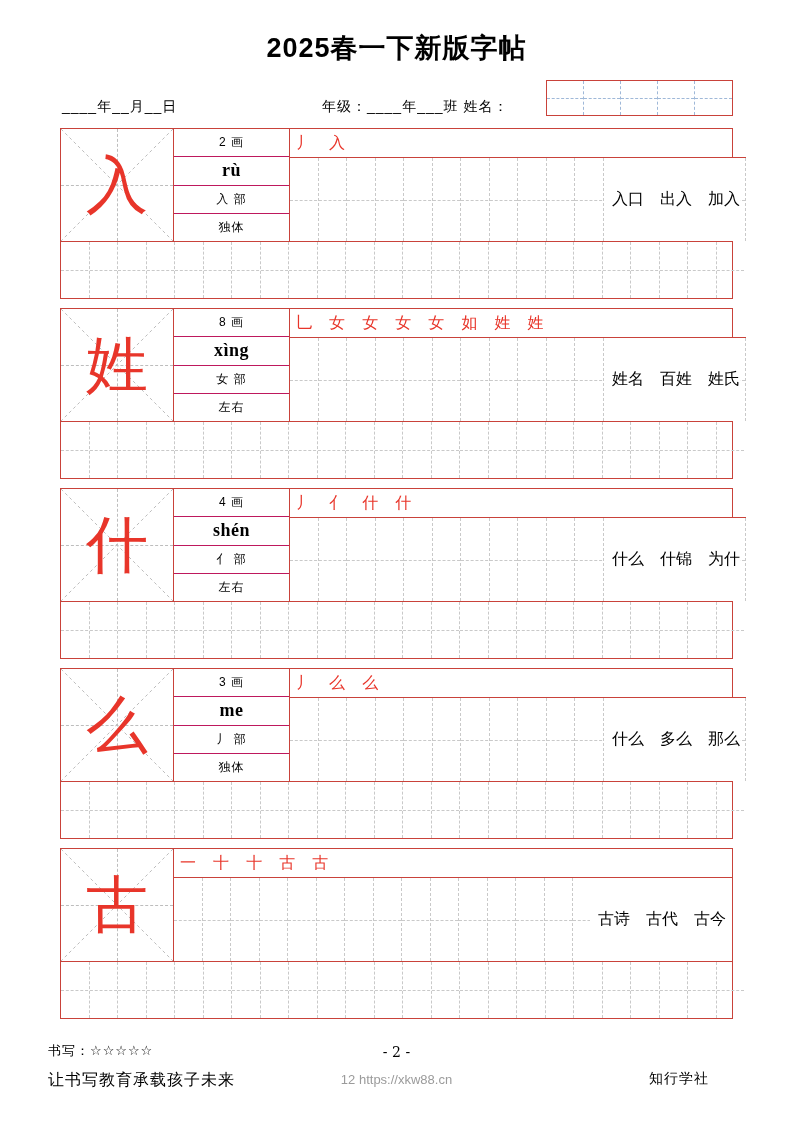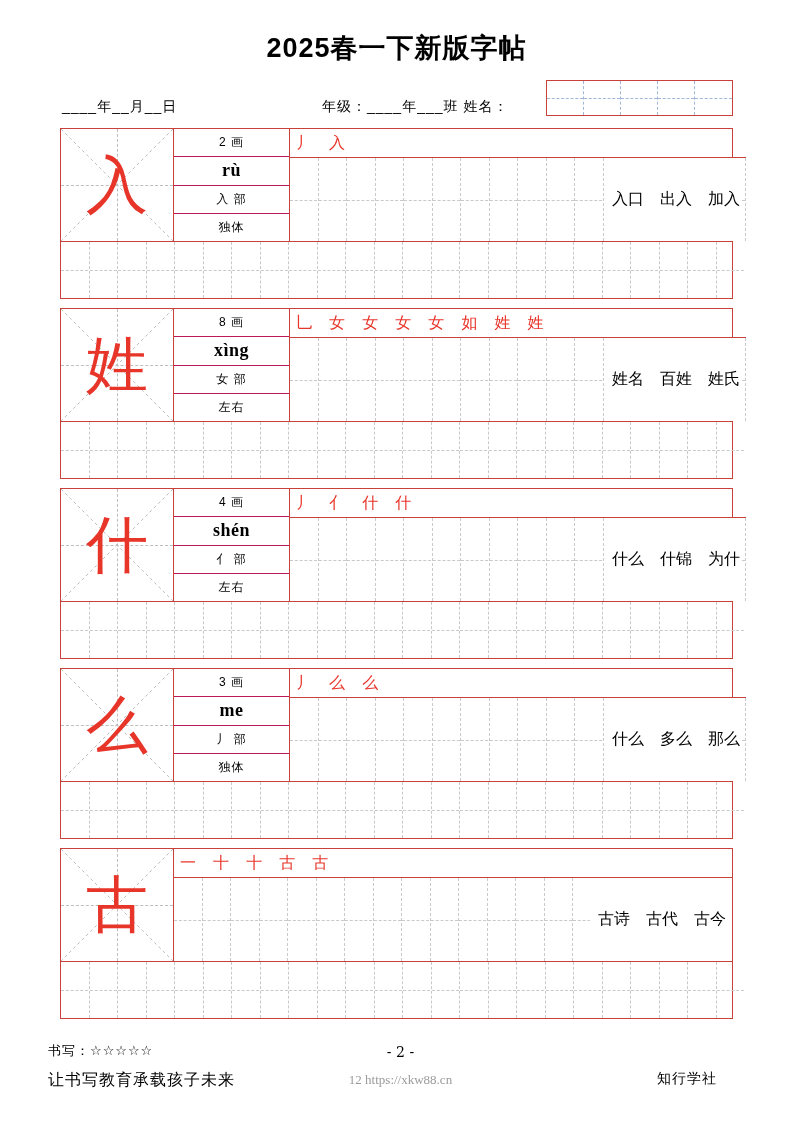--- a/index.html
+++ b/index.html
@@ -241,21 +241,21 @@
     content: "";
     position: absolute;
     top: 0; bottom: 0; left: 50%;
     border-left: 1px dashed #c9c9c9;
   }
 
   
   .footer {
     position: absolute;
     left: 48px;
-    right: 40px;
+    right: 48px;
     bottom: 18px;
     height: 62px;
   }
   .f-write {
     position: absolute;
     left: 0; top: 0;
     font-size: 13px;
     letter-spacing: 1px;
     font-family: "DejaVu Sans", sans-serif;
   }
@@ -273,21 +273,21 @@
     font-size: 14px;
     font-family: "DejaVu Serif", serif;
   }
   .f-watermark {
     position: absolute;
     left: 50%;
     transform: translateX(-50%);
     top: 30px;
     font-size: 13px;
     color: #9b9b9b;
-    font-family: Liberation Serif, serif;
+    font-family: Liberation Sans, sans-serif;
   }
   .f-brand {
     position: absolute;
     right: 36px;
     top: 28px;
     font-size: 14px;
     font-family: "DejaVu Serif", serif;
     letter-spacing: 1px;
   }
 </style>

